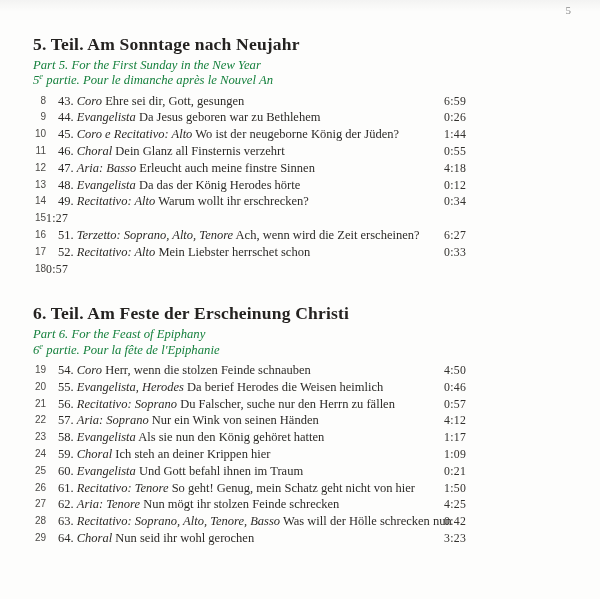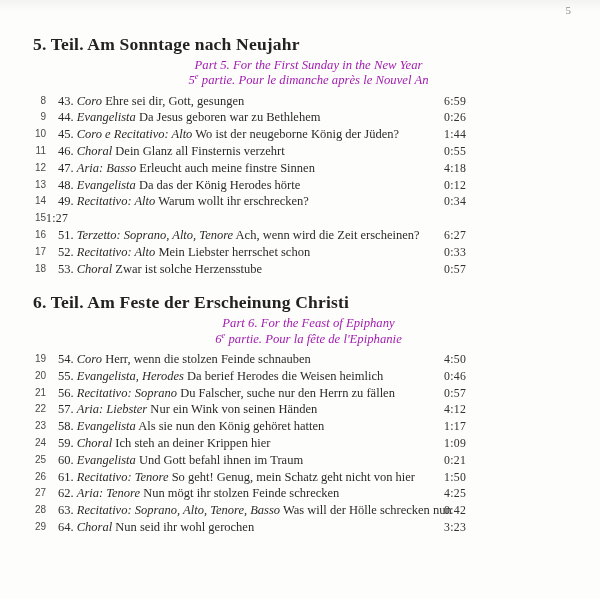--- a/index.html
+++ b/index.html
@@ -20,38 +20,37 @@
     position: absolute; top: 4px; right: 29px;
     font-size: 11px; color: #8b8b8b;
   }
   .content { padding: 34px 16px 0 33px; }
   .section-heading {
     font-size: 17.5px; font-weight: bold;
     margin: 0 0 3px 0; color: #242220; letter-spacing: 0.2px;
   }
   .subtitle {
     font-style: italic; font-size: 12.7px; line-height: 15.3px;
-    color: #a21caf;
-    text-align: center;
+    color: #15803d;
   }
   .subtitle sup { font-size: 8.5px; line-height: 0; font-style: italic; }
   .tracks { margin-top: 4px; }
   .row { display: flex; line-height: 16.8px; font-size: 12.5px; }
   .tnum {
     flex: none; width: 13px; text-align: right;
     font-family: "Liberation Sans", "DejaVu Sans", sans-serif;
     font-size: 10px; color: #4c4a47;
   }
   .title {
     flex: none; box-sizing: border-box; width: 398px;
     padding-left: 12px; white-space: nowrap;
   }
   .genre { font-style: italic; }
   .dur { flex: none; font-size: 11.8px; color: #33312e; letter-spacing: 0.3px; font-family: Liberation Serif, serif; }
-  .section + .section { margin-top: 15px; }
+  .section + .section { margin-top: 26px; }
 </style>
 </head>
 <body>
 
 <div class="scan-edge"></div>
 
 <div class="page-number">5</div>
 
 <div class="content">
 
@@ -104,21 +103,20 @@
           <span class="title"><span class="mnum">51. </span><i class="genre">Terzetto: Soprano, Alto, Tenore</i><span class="ttext"> Ach, wenn wird die Zeit erscheinen?</span></span>
           <span class="dur">6:27</span>
         </div>
         <div class="row">
           <span class="tnum">17</span>
           <span class="title"><span class="mnum">52. </span><i class="genre">Recitativo: Alto</i><span class="ttext"> Mein Liebster herrschet schon</span></span>
           <span class="dur">0:33</span>
         </div>
         <div class="row">
           <span class="tnum">18</span>
-          <span class="title"><span class="mnum">53. </span><i class="genre">Choral</i><span class="ttext"> Zwar ist solche Herzensstube</span></span>
           <span class="dur">0:57</span>
         </div>
       </div>
   </div>
 
   <div class="section">
     <h2 class="section-heading">6. Teil. Am Feste der Erscheinung Christi</h2>
     <div class="subtitle">Part 6. For the Feast of Epiphany</div>
     <div class="subtitle"><span>6</span><sup>e</sup><span> partie. Pour la fête de l'Epiphanie</span></div>
     <div class="tracks">
@@ -132,21 +130,21 @@
           <span class="title"><span class="mnum">55. </span><i class="genre">Evangelista, Herodes</i><span class="ttext"> Da berief Herodes die Weisen heimlich</span></span>
           <span class="dur">0:46</span>
         </div>
         <div class="row">
           <span class="tnum">21</span>
           <span class="title"><span class="mnum">56. </span><i class="genre">Recitativo: Soprano</i><span class="ttext"> Du Falscher, suche nur den Herrn zu fällen</span></span>
           <span class="dur">0:57</span>
         </div>
         <div class="row">
           <span class="tnum">22</span>
-          <span class="title"><span class="mnum">57. </span><i class="genre">Aria: Liebster</i><span class="ttext"> Nur ein Wink von seinen Händen</span></span>
+          <span class="title"><span class="mnum">57. </span><i class="genre">Aria: Soprano</i><span class="ttext"> Nur ein Wink von seinen Händen</span></span>
           <span class="dur">4:12</span>
         </div>
         <div class="row">
           <span class="tnum">23</span>
           <span class="title"><span class="mnum">58. </span><i class="genre">Evangelista</i><span class="ttext"> Als sie nun den König gehöret hatten</span></span>
           <span class="dur">1:17</span>
         </div>
         <div class="row">
           <span class="tnum">24</span>
           <span class="title"><span class="mnum">59. </span><i class="genre">Choral</i><span class="ttext"> Ich steh an deiner Krippen hier</span></span>

